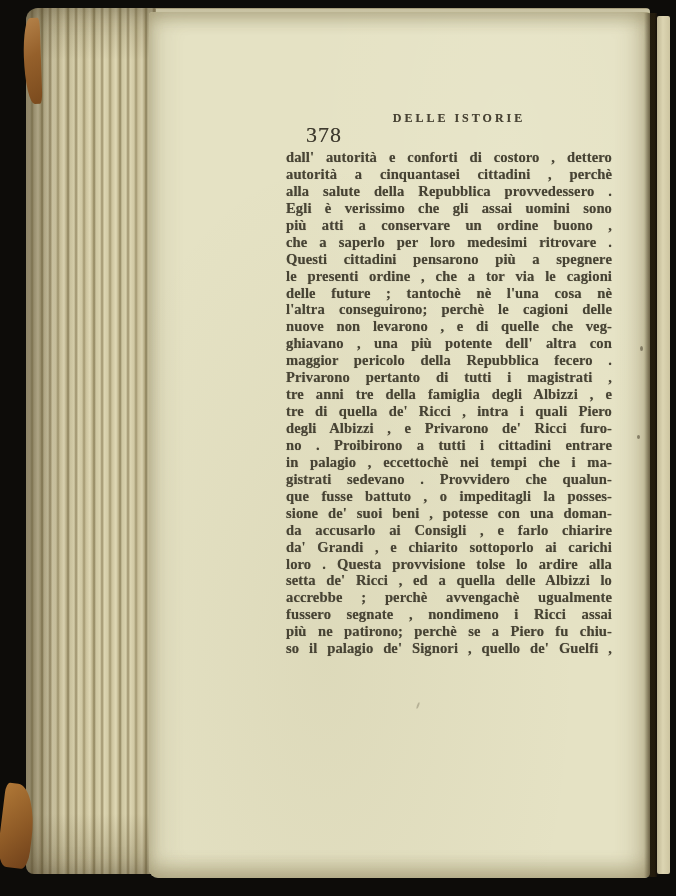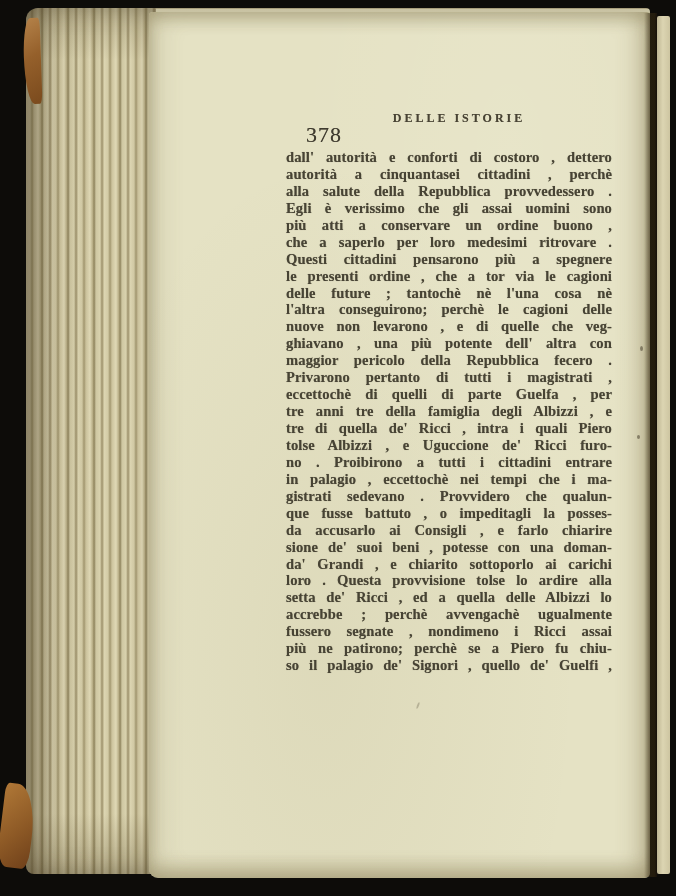--- a/index.html
+++ b/index.html
@@ -198,30 +198,29 @@
           <div class="text-line">più atti a conservare un ordine buono ,</div>
           <div class="text-line">che a saperlo per loro medesimi ritrovare .</div>
           <div class="text-line">Questi cittadini pensarono più a spegnere</div>
           <div class="text-line">le presenti ordine , che a tor via le cagioni</div>
           <div class="text-line">delle future ; tantochè nè l'una cosa nè</div>
           <div class="text-line">l'altra conseguirono; perchè le cagioni delle</div>
           <div class="text-line">nuove non levarono , e di quelle che veg-</div>
           <div class="text-line">ghiavano , una più potente dell' altra con</div>
           <div class="text-line">maggior pericolo della Repubblica fecero .</div>
           <div class="text-line">Privarono pertanto di tutti i magistrati ,</div>
-          <div class="text-line">eccettochè di quelli di parte Guelfa , per</div>
           <div class="text-line">tre anni tre della famiglia degli Albizzi , e</div>
           <div class="text-line">tre di quella de' Ricci , intra i quali Piero</div>
-          <div class="text-line">tolse Albizzi , e Uguccione de' Ricci furo-</div>
+          <div class="text-line">degli Albizzi , e Privarono de' Ricci furo-</div>
           <div class="text-line">no . Proibirono a tutti i cittadini entrare</div>
           <div class="text-line">in palagio , eccettochè nei tempi che i ma-</div>
           <div class="text-line">gistrati sedevano . Provvidero che qualun-</div>
           <div class="text-line">que fusse battuto , o impeditagli la posses-</div>
+          <div class="text-line">sione de' suoi beni , potesse con una doman-</div>
           <div class="text-line">da accusarlo ai Consigli , e farlo chiarire</div>
-          <div class="text-line">sione de' suoi beni , potesse con una doman-</div>
           <div class="text-line">da' Grandi , e chiarito sottoporlo ai carichi</div>
           <div class="text-line">loro . Questa provvisione tolse lo ardire alla</div>
           <div class="text-line">setta de' Ricci , ed a quella delle Albizzi lo</div>
           <div class="text-line">accrebbe ; perchè avvengachè ugualmente</div>
           <div class="text-line">fussero segnate , nondimeno i Ricci assai</div>
           <div class="text-line">più ne patirono; perchè se a Piero fu chiu-</div>
           <div class="text-line">so il palagio de' Signori , quello de' Guelfi ,</div>
         </div>
     </div>
   </div>

